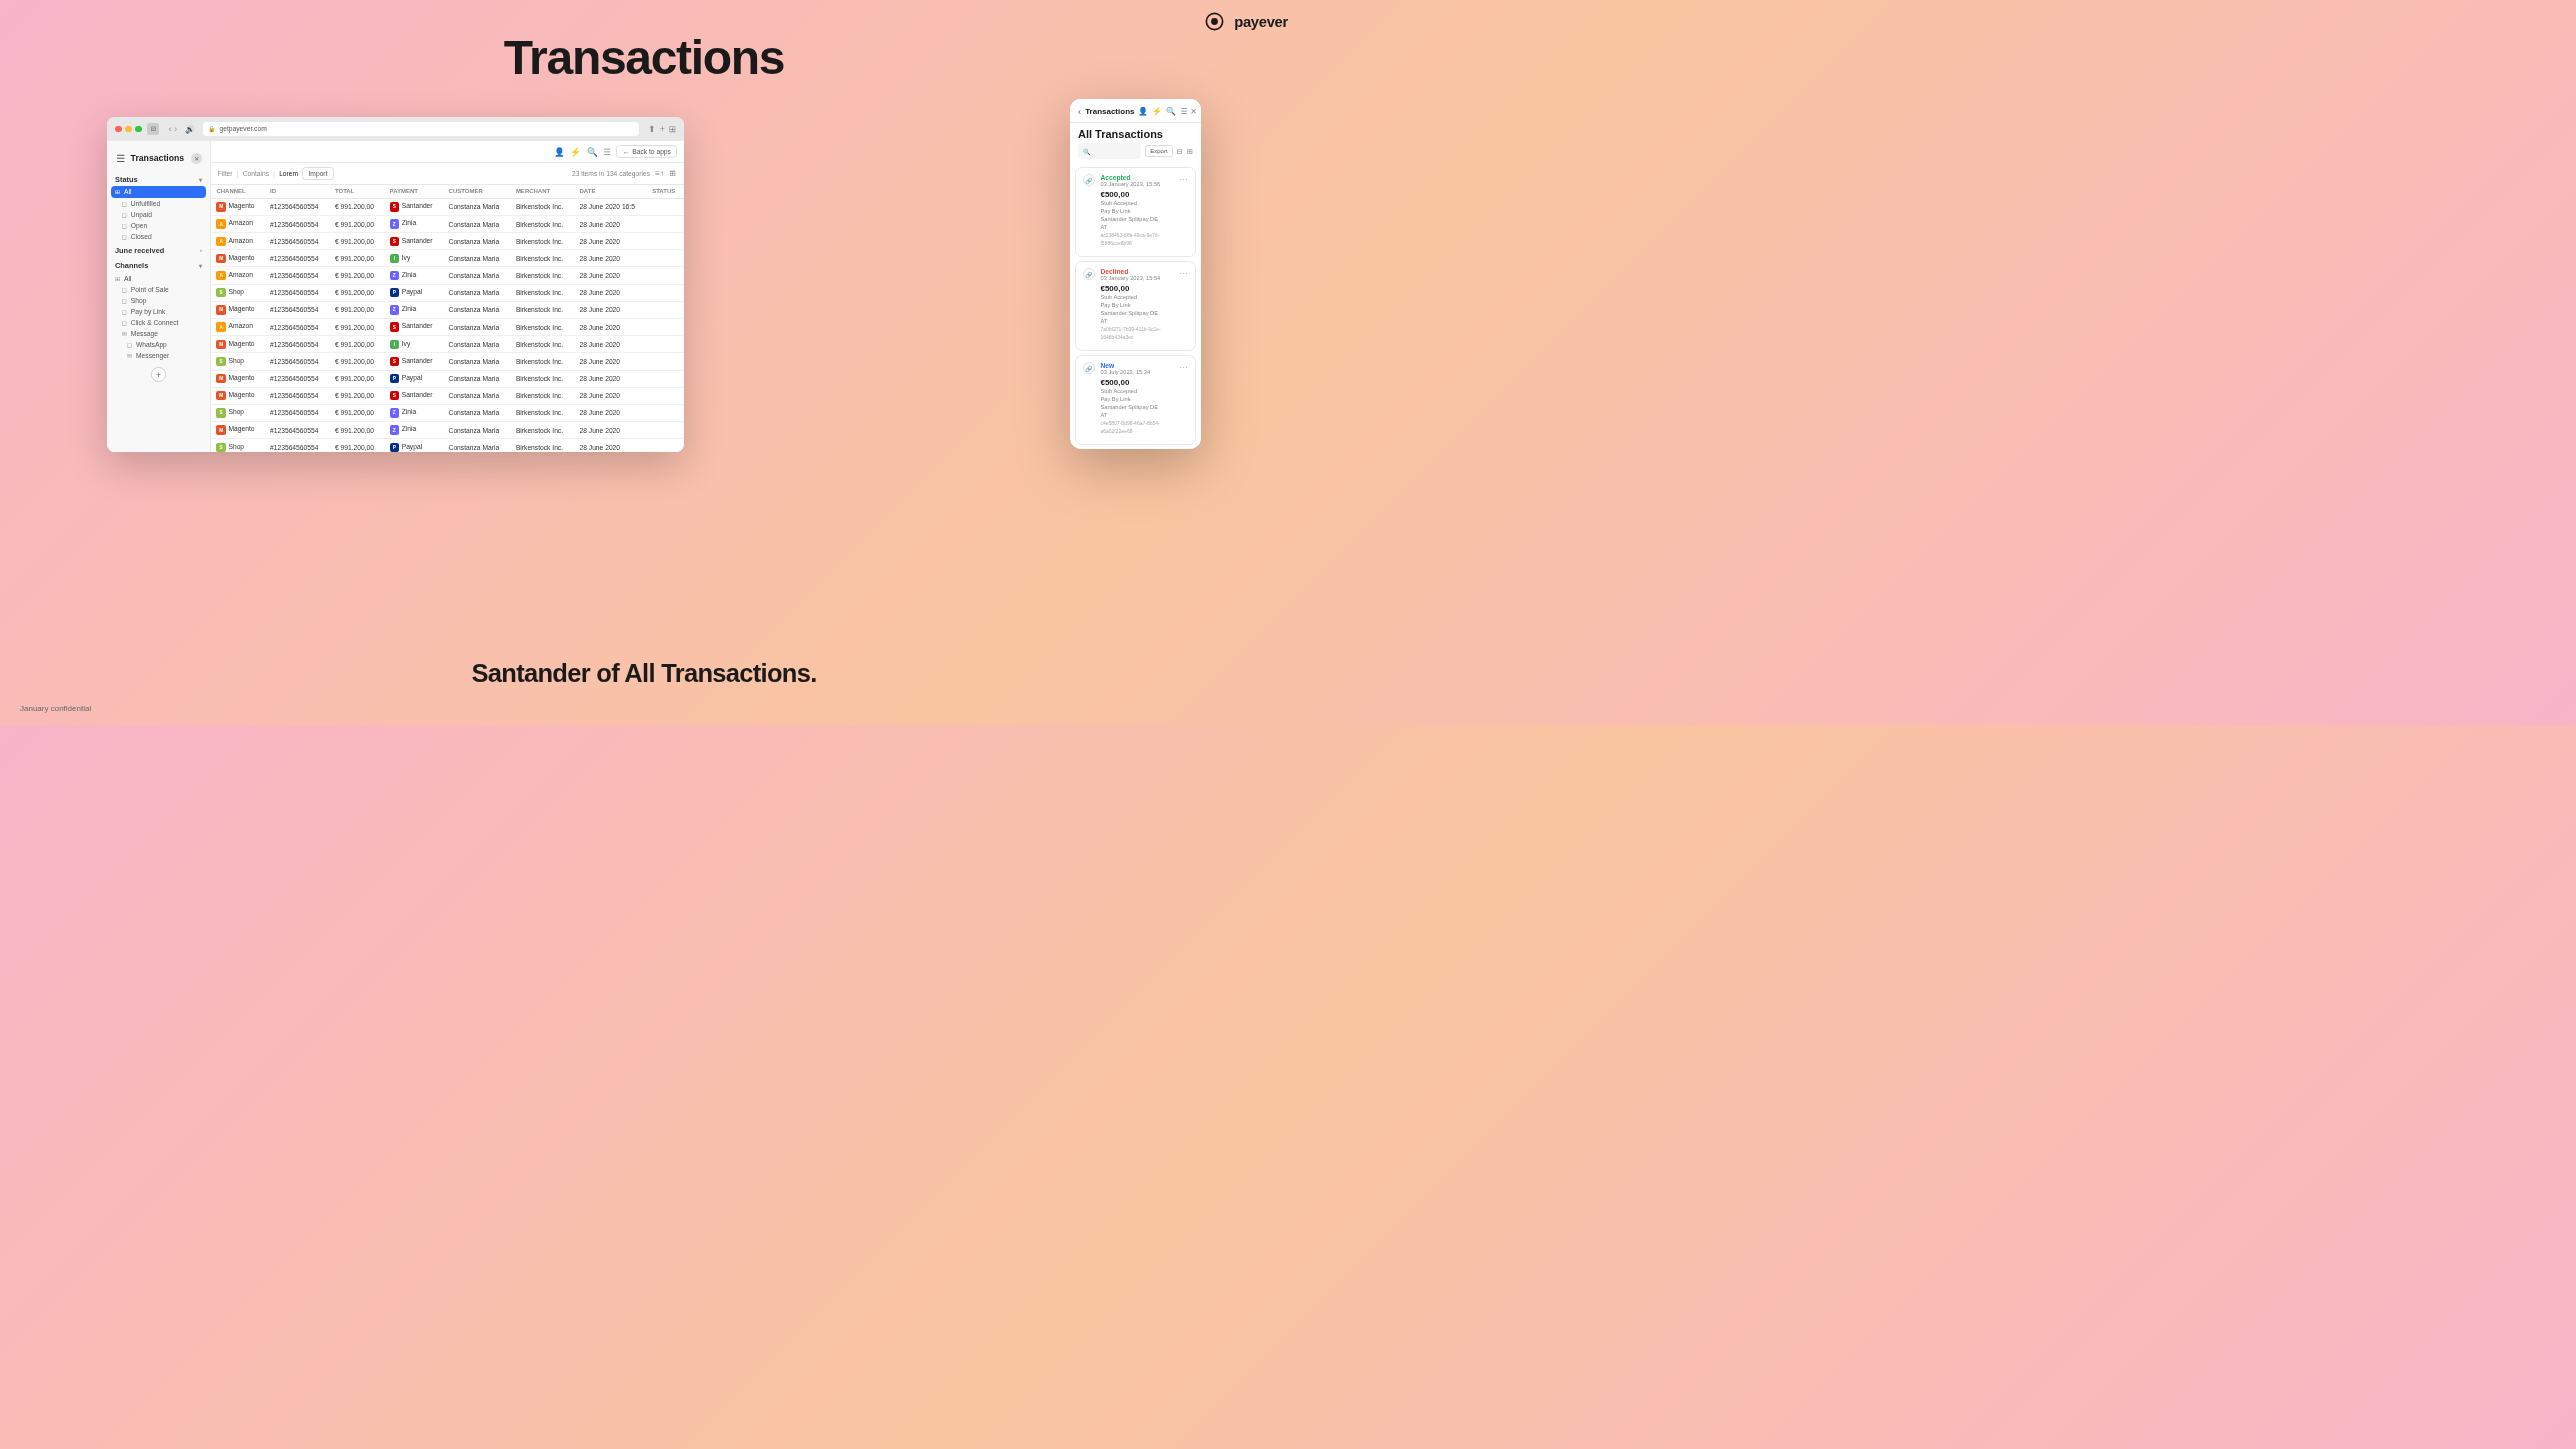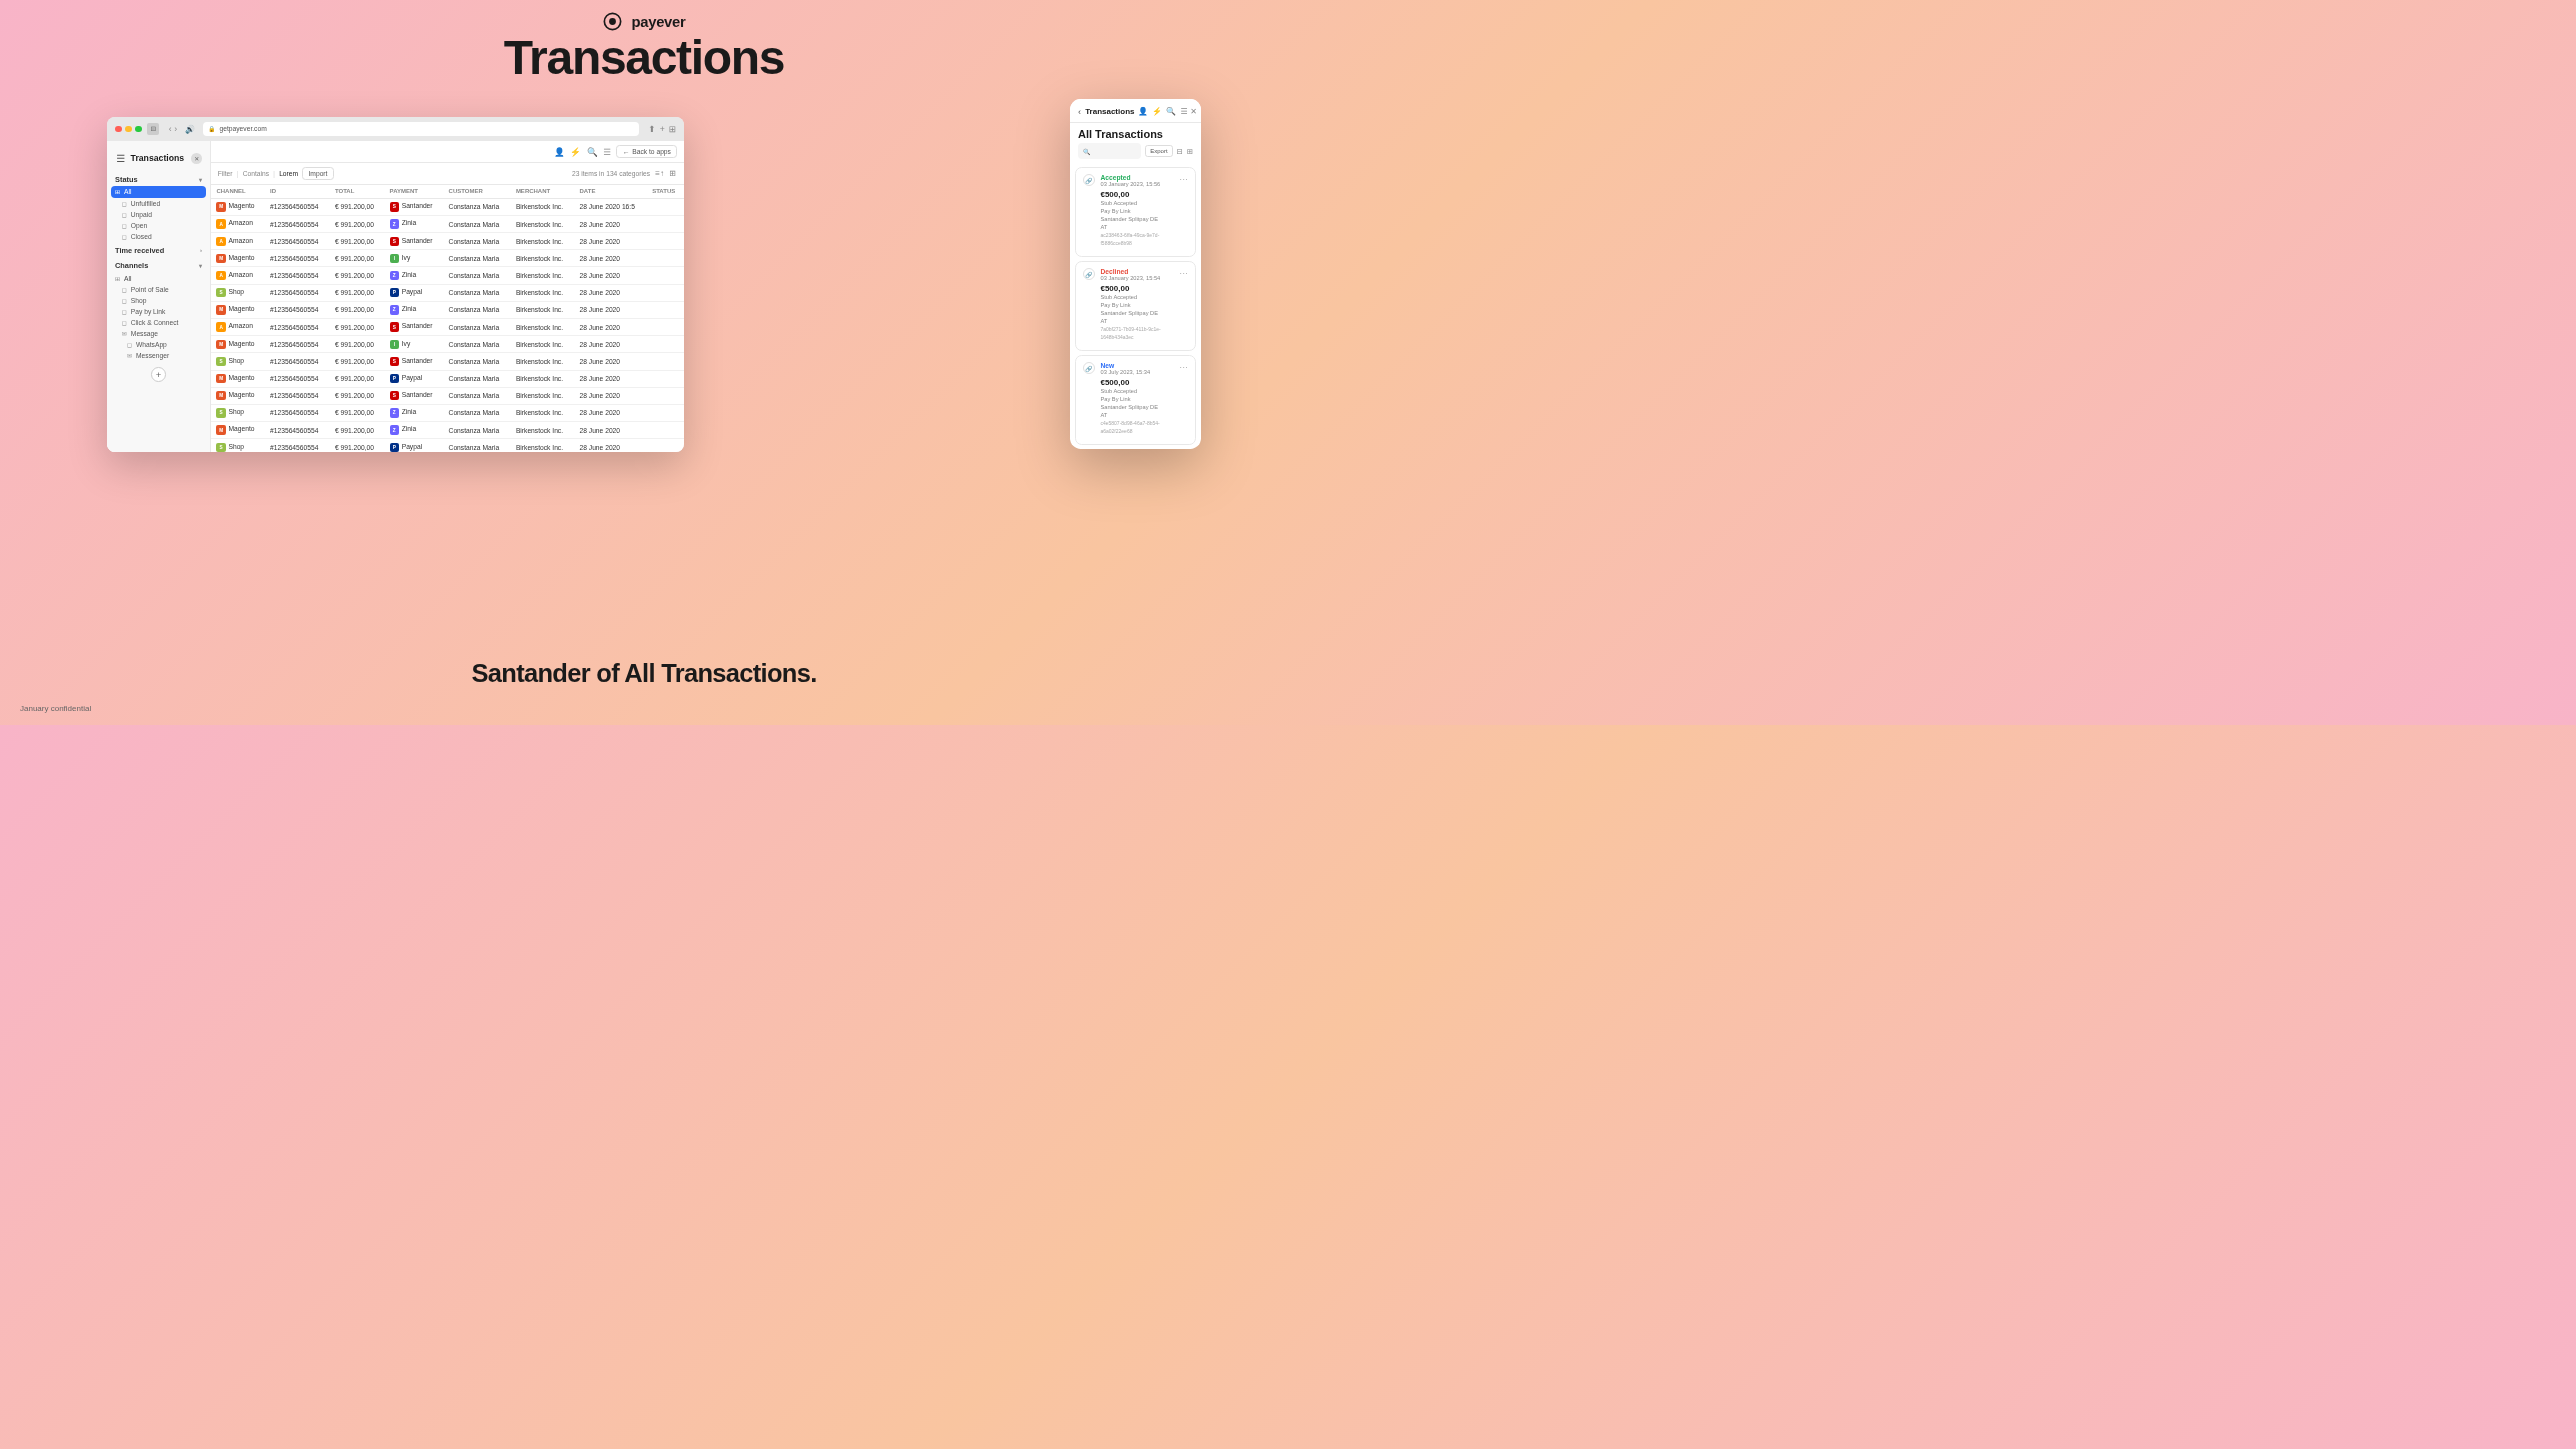--- a/index.html
+++ b/index.html
@@ -13,21 +13,21 @@
     }
 
     
     .header {
       text-align: center;
       padding-top: 12px;
     }
     .logo-area {
       display: flex;
       align-items: center;
-      justify-content: center;
+      justify-content: flex-end;
       gap: 10px;
       margin-bottom: 2.7px;
     }
     .logo-icon {
       width: 19px;
       height: 19px;
     }
     .logo-text {
       font-size: 14.8px;
       font-weight: 600;
@@ -505,21 +505,21 @@
       <div class="sidebar-sub-item">
         <span class="item-icon">◻</span>
         <span>Open</span>
       </div>
       <div class="sidebar-sub-item">
         <span class="item-icon">◻</span>
         <span>Closed</span>
       </div>
 
       <div class="sidebar-section-label">
-        <span>Time received</span>
+        <span>June received</span>
         <span class="chevron">›</span>
       </div>
 
       <div class="sidebar-section-label">
         <span>Channels</span>
         <span class="chevron">▾</span>
       </div>
       <div class="sidebar-item">
         <span class="item-icon">⊞</span>
         <span>All</span>

